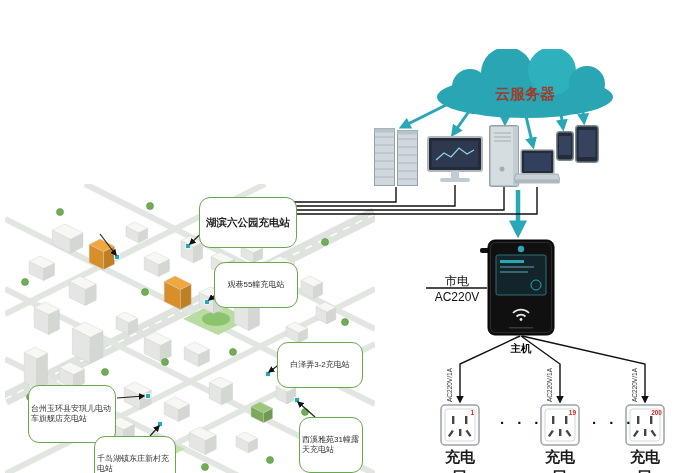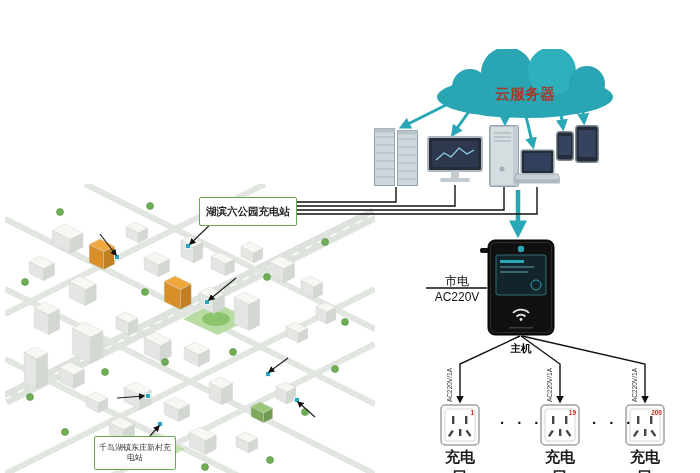--- a/index.html
+++ b/index.html
@@ -3,23 +3,23 @@
 <meta charset="utf-8">
 <style>
   html,body{margin:0;padding:0;background:#fff;}
   #canvas{
     position:relative;width:700px;height:473px;background:#fff;overflow:hidden;
     font-family:"Liberation Sans","DejaVu Sans",sans-serif;color:#222;margin-top:44px;
   }
   .abs{position:absolute;}
   svg{display:block;}
   .station-label{
-    position:absolute;background:#fff;border:1px solid #6aa84f;border-radius:2px;
-    font-size:8px;line-height:1.25;color:#333;text-align:center;
-    display:flex;align-items:center;justify-content:center;padding:4px 2px;z-index:6;
+    position:absolute;background:#fff;border:1px solid #6aa84f;border-radius:11px;
+    font-size:8px;line-height:1.25;color:#333;text-align:left;
+    display:flex;align-items:center;justify-content:center;padding:15px 2px;z-index:6;
   }
   .station-label.primary{font-size:10.5px;font-weight:bold;border-width:1.5px;color:#222;}
   .port-label{position:absolute;width:40px;text-align:center;font-size:15px;font-weight:700;color:#1a1a1a;z-index:6;}
   .dots{position:absolute;font-size:15px;font-weight:bold;letter-spacing:4px;color:#111;z-index:6;}
   .wire-label{
     position:absolute;width:44px;font-size:6.5px;color:#333;white-space:nowrap;
     transform:rotate(-90deg);transform-origin:top left;z-index:6;
   }
   .power-label{position:absolute;width:66px;text-align:center;font-size:12px;color:#111;z-index:6;}
   .host-label{position:absolute;width:68px;text-align:center;font-size:10.5px;font-weight:700;color:#000;z-index:6;}
@@ -282,20 +282,32 @@
       <circle cx="34" cy="80.5" r="1.4" fill="#e8e8e8" stroke="none"></circle>
     </g>
     <rect x="22" y="88" width="24" height="1.5" fill="#3a3a3a"></rect>
   </svg>
   <div class="power-label" style="left:424px;top:229px">市电AC220V</div>
   <div class="host-label" style="left:487px;top:298px">主机</div>
 
   <div class="station-label primary" style="left:199px;top:153px;width:92px;height:19px">
     <span>湖滨六公园充电站</span>
     </div>
+  <div class="station-label" style="left:214px;top:218px;width:78px;height:14px">
+    <span>观巷55幢充电站</span>
+    </div>
+  <div class="station-label" style="left:277px;top:298px;width:80px;height:14px">
+    <span>白泽弄3-2充电站</span>
+    </div>
+  <div class="station-label" style="left:28px;top:341px;width:82px;height:26px">
+    <span>台州玉环县安琪儿电动车旗舰店充电站</span>
+    </div>
+  <div class="station-label" style="left:299px;top:373px;width:58px;height:24px">
+    <span>西溪雅苑31幢露天充电站</span>
+    </div>
   <div class="station-label" style="left:94px;top:392px;width:76px;height:24px">
     <span>千岛湖镇东庄新村充电站</span>
     </div>
 
   <div class="wire-label" style="left:446px;top:358px">AC220V/1A</div>
   <div class="wire-label" style="left:546px;top:358px">AC220V/1A</div>
   <div class="wire-label" style="left:631px;top:358px">AC220V/1A</div>
 
   <svg class="abs" style="left:440px;top:360px;z-index:5" width="40" height="42" viewBox="0 0 40 42">
     <rect x="1" y="1" width="38" height="40" rx="4" fill="#fcfcfc" stroke="#9aa2a8" stroke-width="1.5"></rect>

